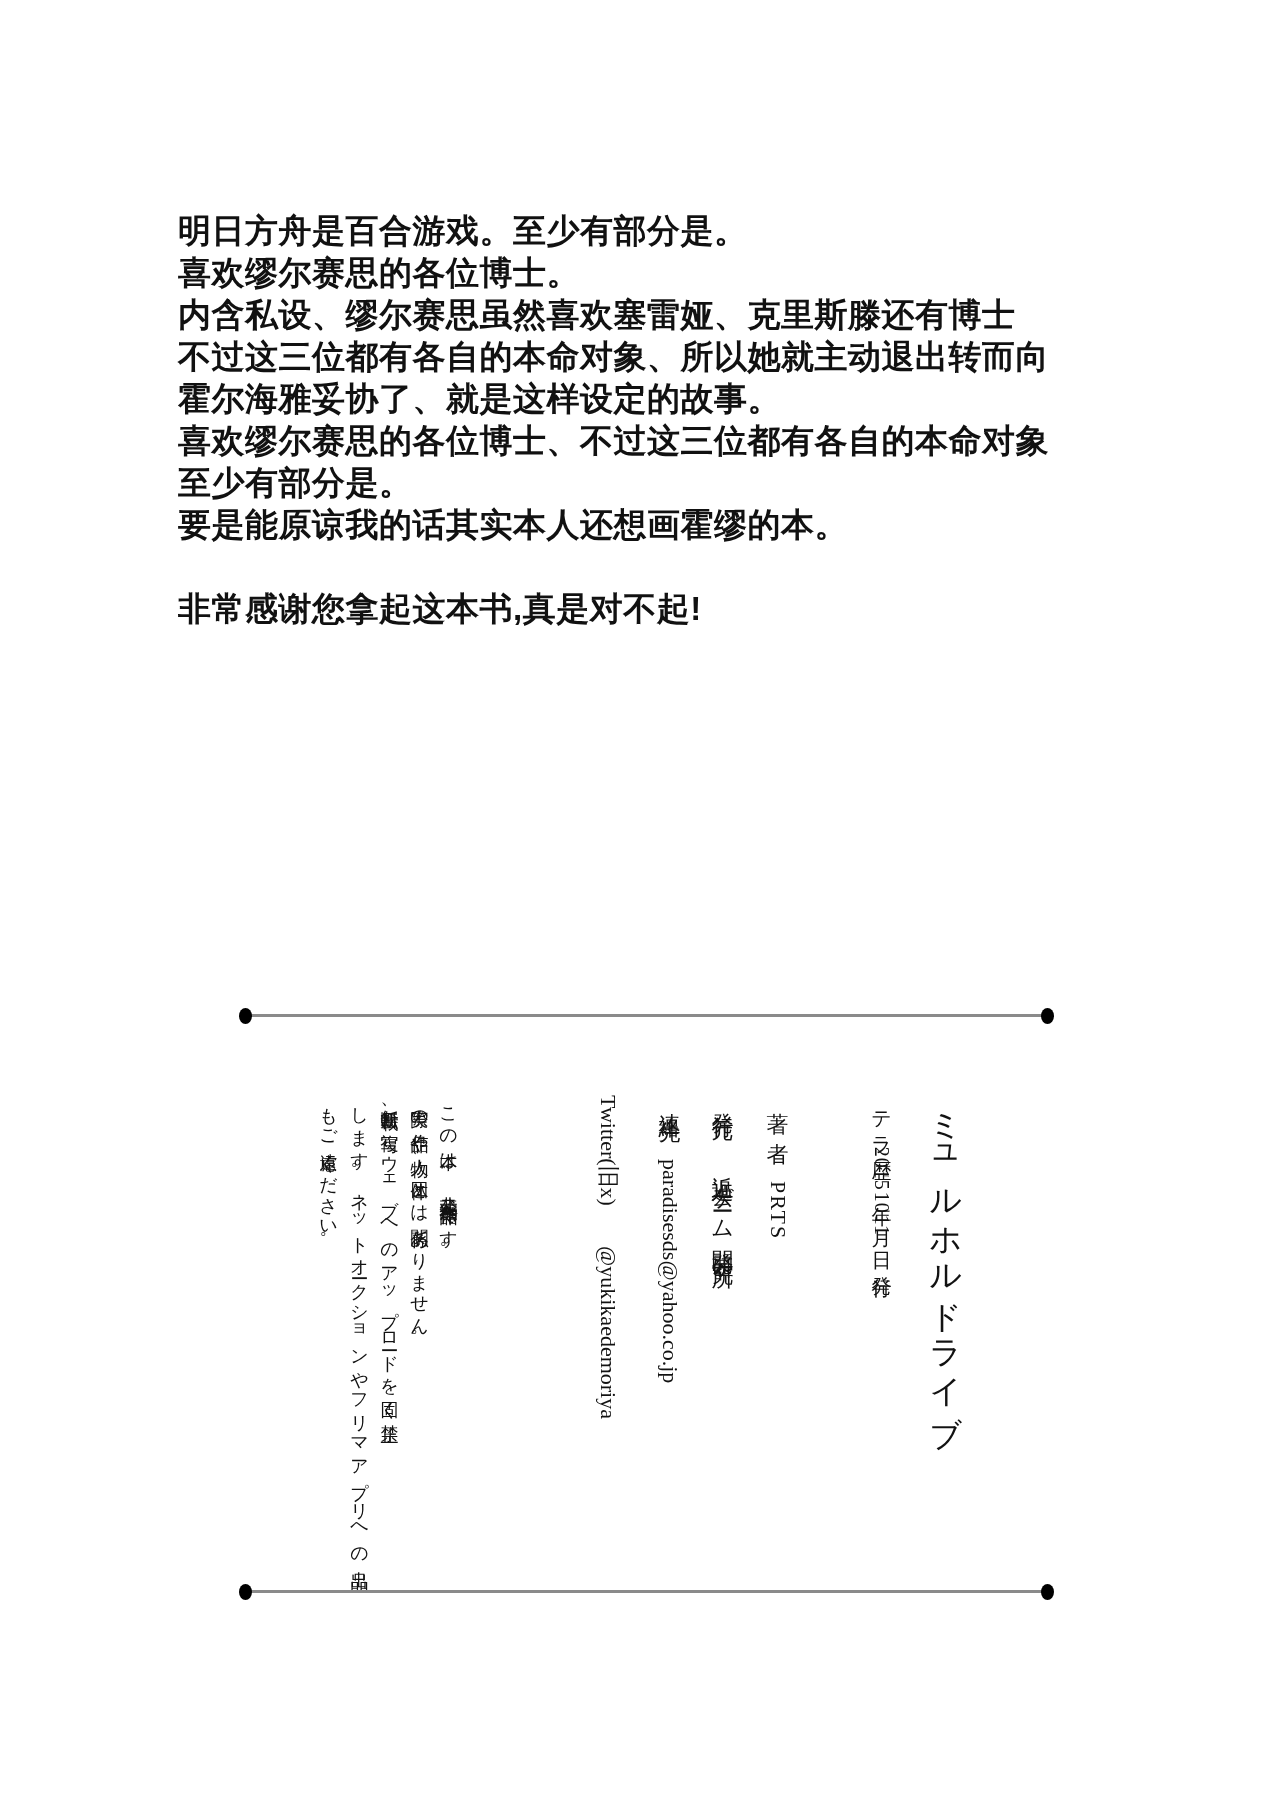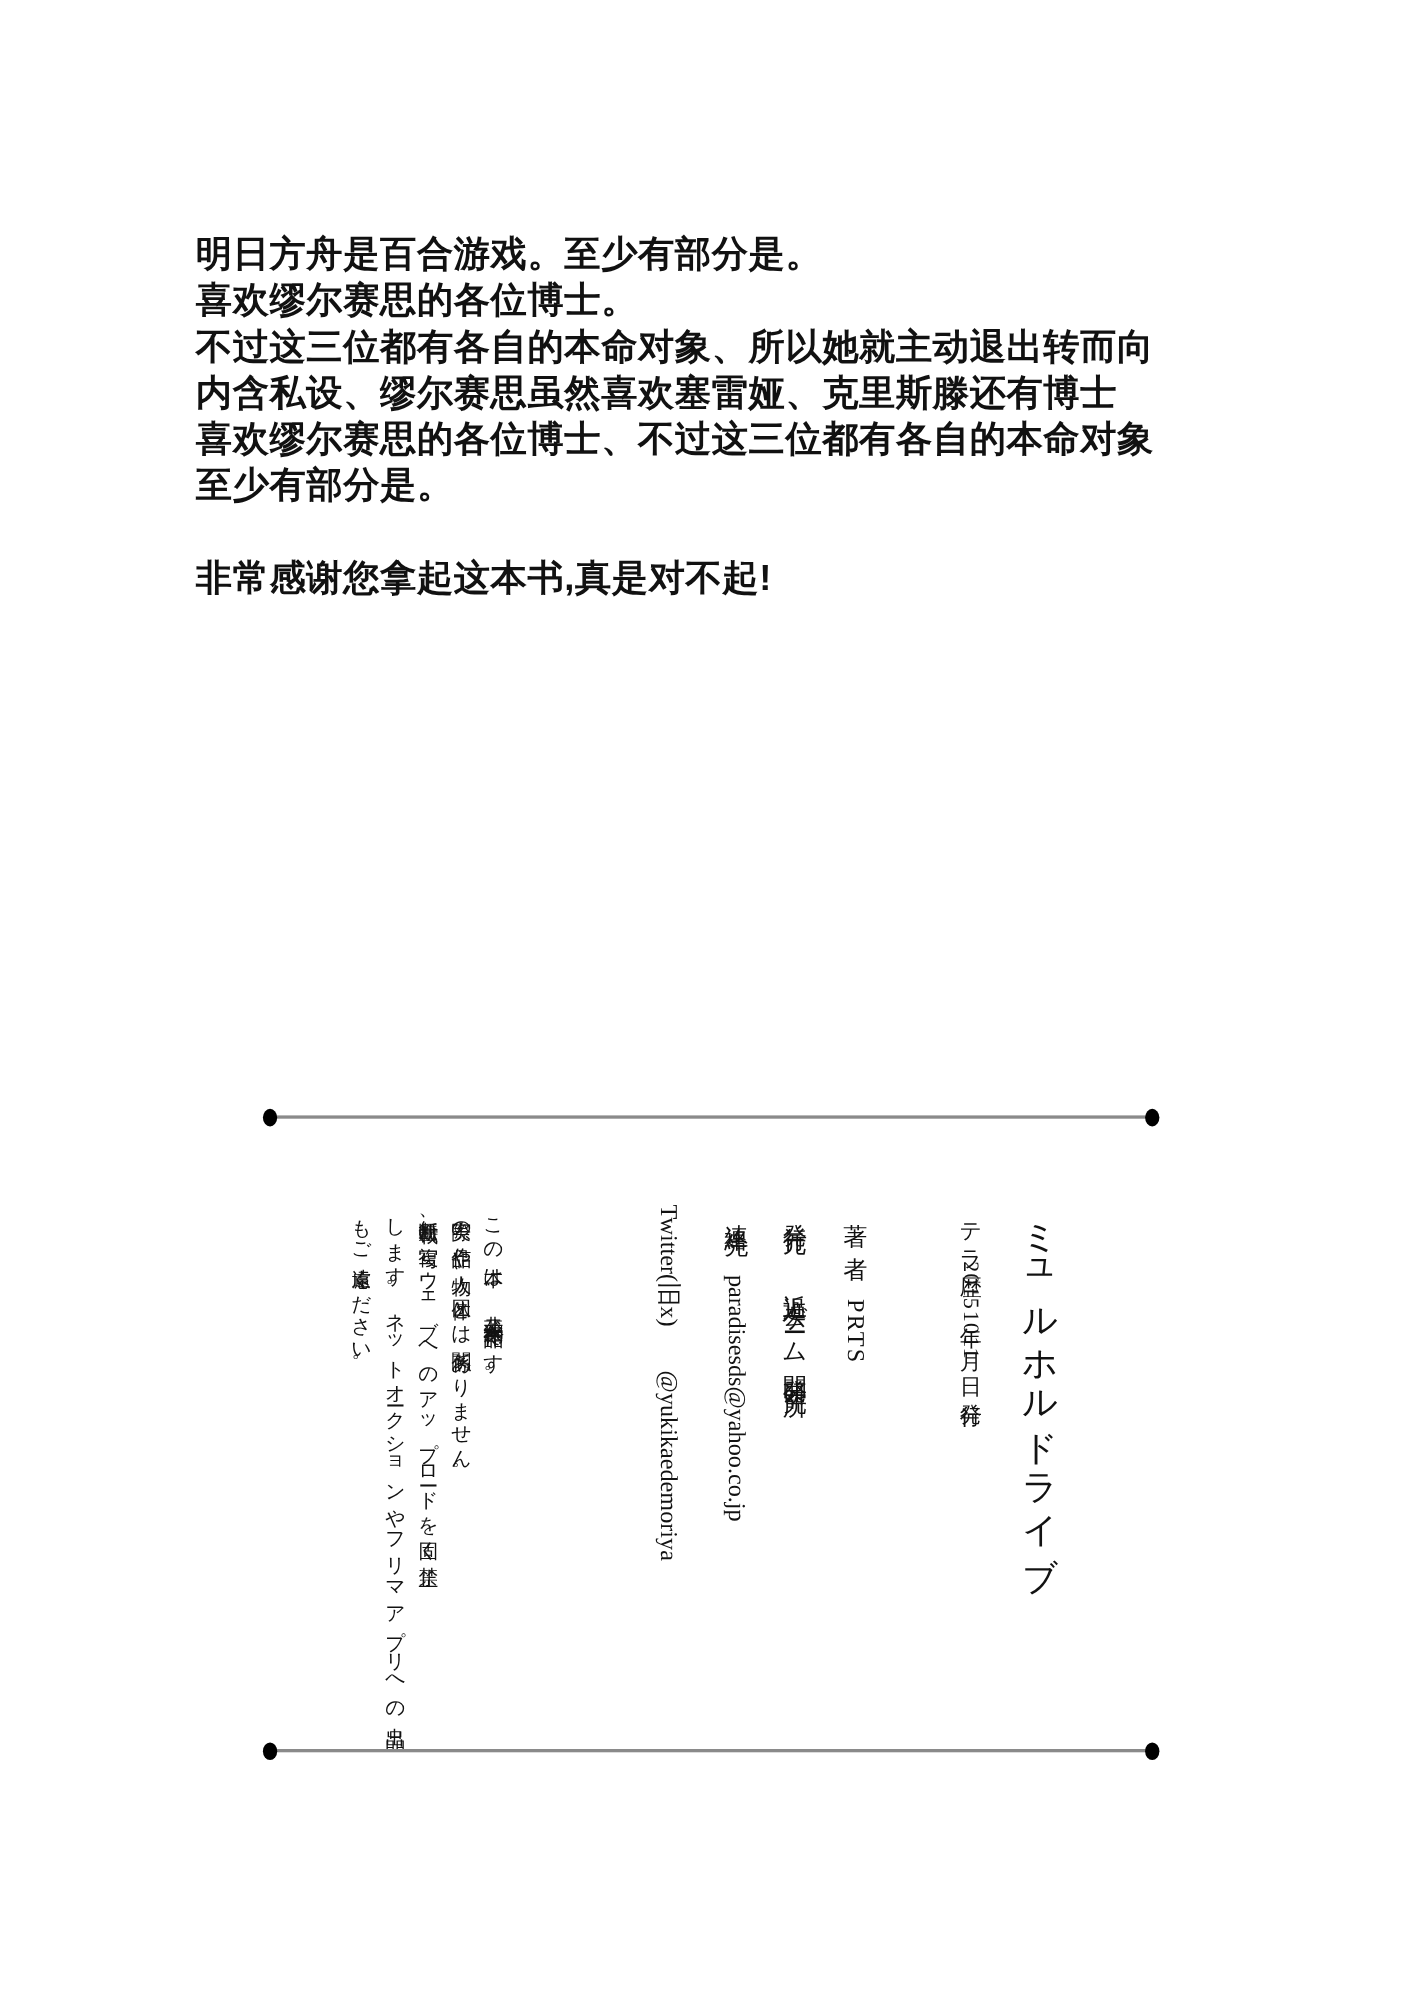--- a/index.html
+++ b/index.html
@@ -32,24 +32,26 @@
   .disc-col{font-size:18px;letter-spacing:1.5px;}
 </style>
 </head>
 <body>
 
 <div class="page">
 
   <div class="cn">
     <div>明日方舟是百合游戏。至少有部分是。</div>
     <div>喜欢缪尔赛思的各位博士。</div>
+    <div>内含私设、缪尔赛思虽然喜欢塞雷娅、克里斯滕还有博士</div>
     <div>不过这三位都有各自的本命对象、所以她就主动退出转而向</div>
-    <div>内含私设、缪尔赛思虽然喜欢塞雷娅、克里斯滕还有博士</div>
+    <div>霍尔海雅妥协了、就是这样设定的故事。</div>
     <div>喜欢缪尔赛思的各位博士、不过这三位都有各自的本命对象</div>
     <div>至少有部分是。</div>
+    <div>要是能原谅我的话其实本人还想画霍缪的本。</div>
     <div class="cn-gap"></div>
     <div>非常感谢您拿起这本书,真是对不起!</div>
   </div>
 
   <div class="colophon">
 
     <div class="rule-line" style="top:6px;"></div>
     <span class="dot" style="left:0;top:0;"></span>
     <span class="dot" style="left:802px;top:0;"></span>
 

